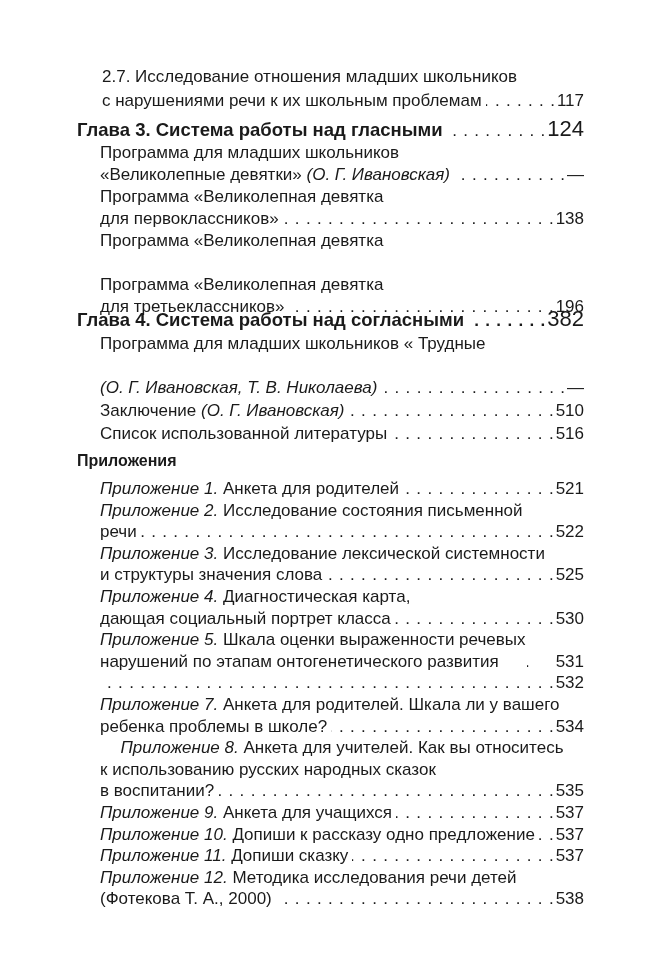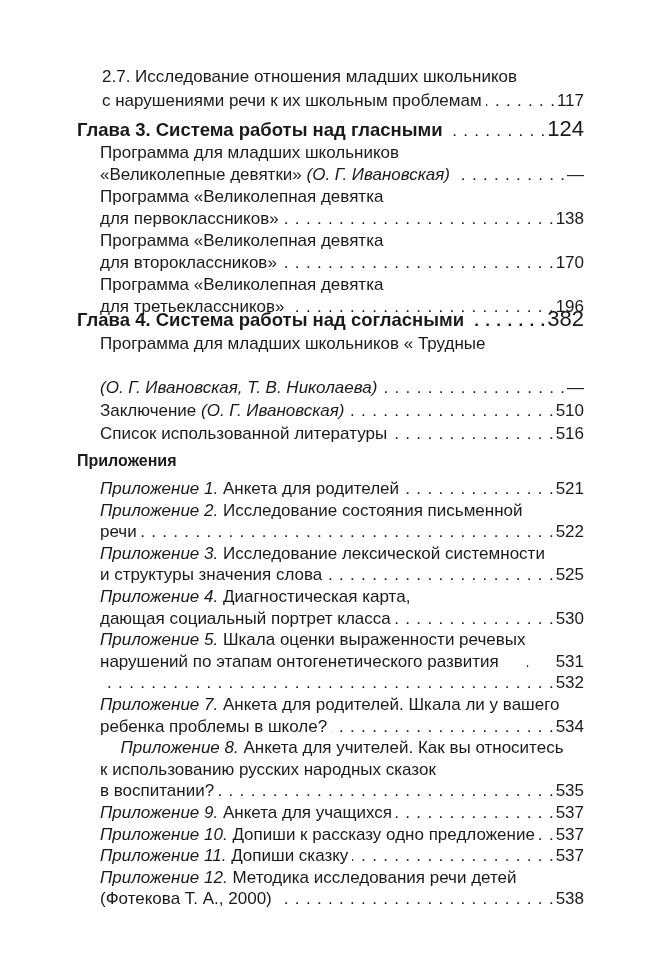--- a/index.html
+++ b/index.html
@@ -79,25 +79,20 @@
   </div>
   <div class="line sub" style="top:208px">
     <span class="txt">для первоклассников»</span>
     <span class="dots"></span>
     <span class="pg">138</span>
   </div>
 
   <div class="line sub" style="top:230px">
     <span class="txt">Программа «Великолепная девятка</span>
   </div>
-  <div class="line sub" style="top:252px">
-    <span class="txt">для второклассников»</span>
-    <span class="dots"></span>
-    <span class="pg">170</span>
-  </div>
 
   <div class="line sub" style="top:274px">
     <span class="txt">Программа «Великолепная девятка</span>
   </div>
   <div class="line sub" style="top:296px">
     <span class="txt">для третьеклассников»</span>
     <span class="dots"></span>
     <span class="pg">196</span>
   </div>
 

